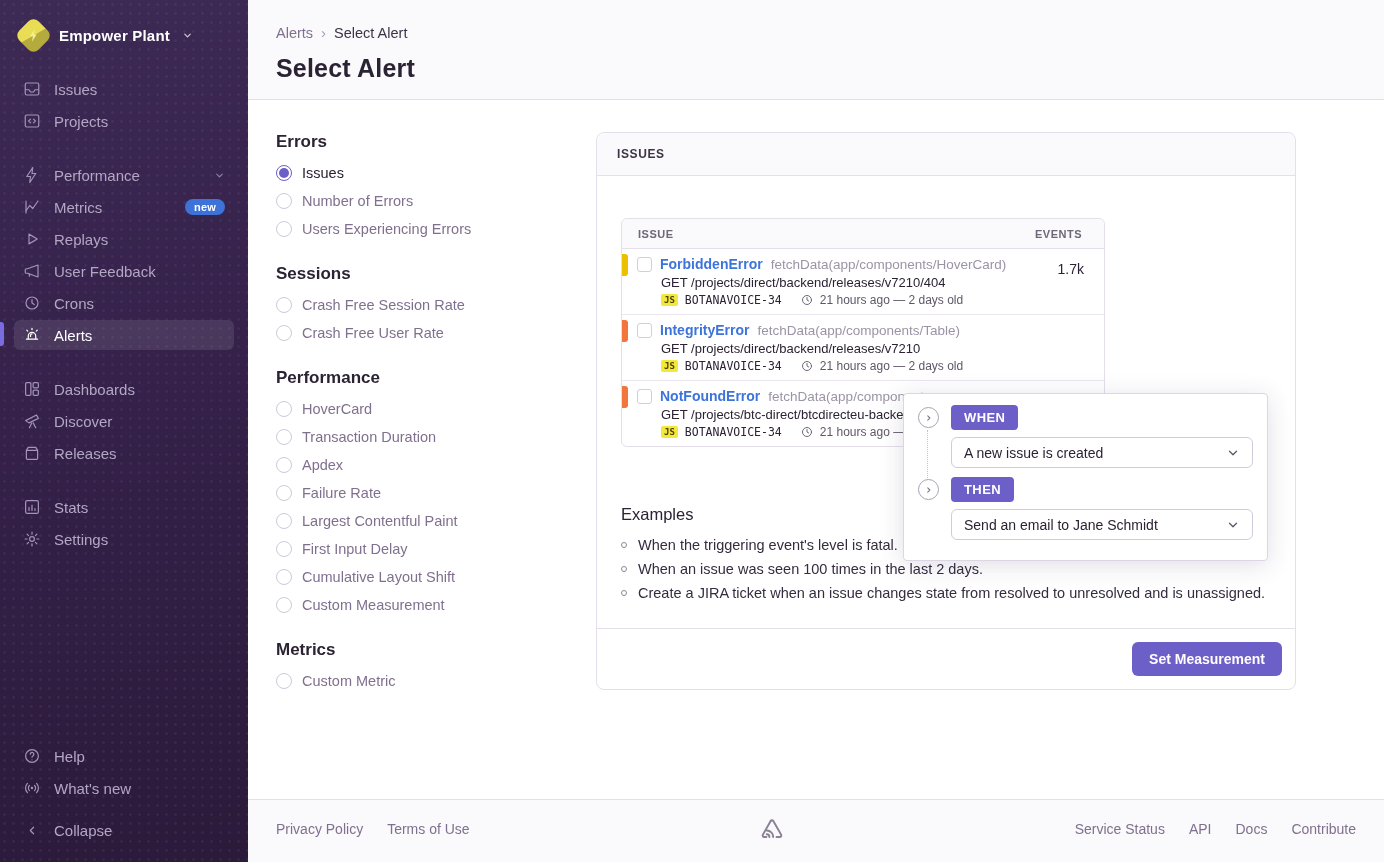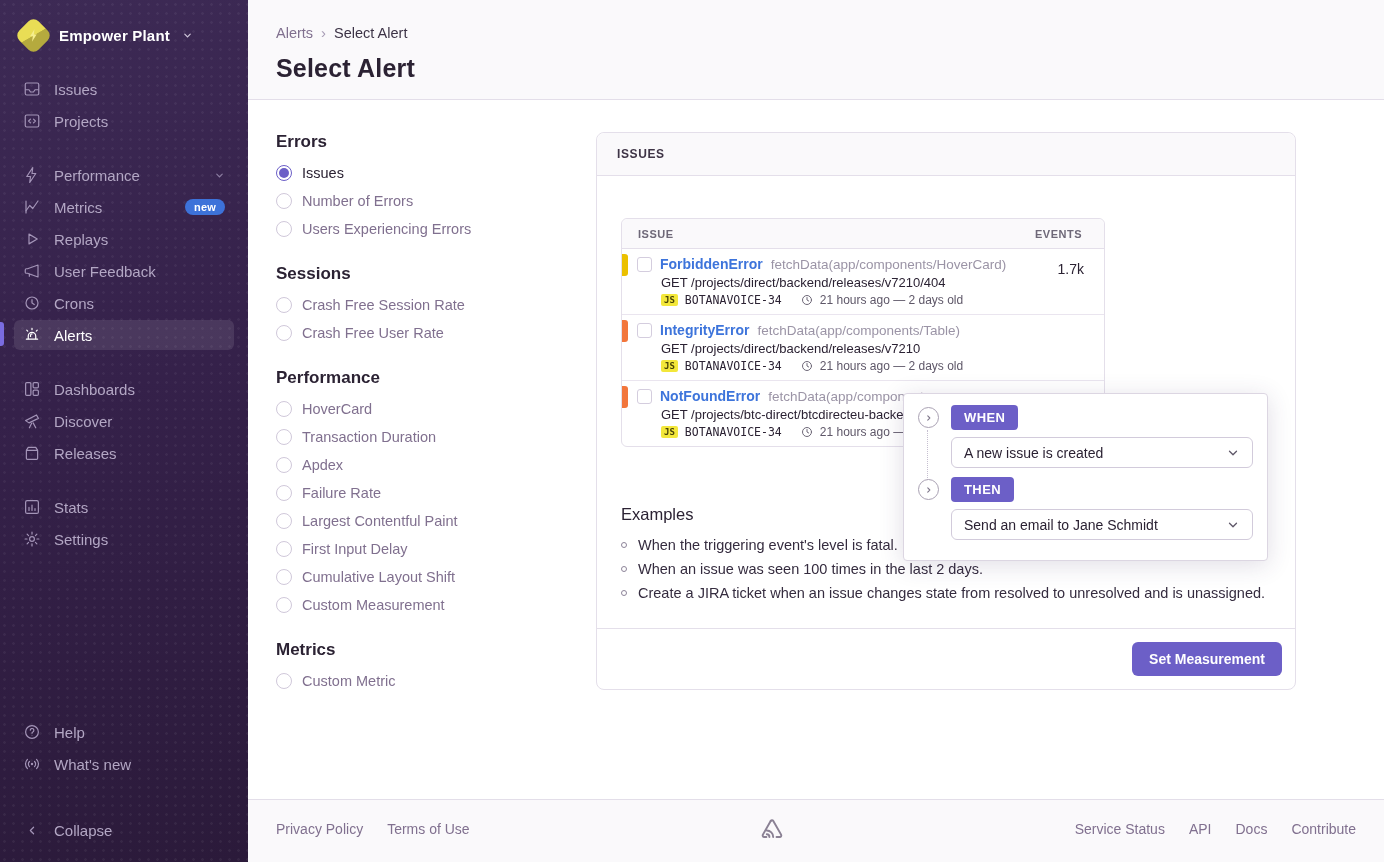--- a/index.html
+++ b/index.html
@@ -32,21 +32,21 @@
   .nav-item .nicon{ display:flex; width:18px; justify-content:center; color:#a495b8; flex-shrink:0;}
   .nav-item.active{ background:rgba(255,255,255,0.10); color:#ffffff;}
   .nav-item.active .nicon{ color:#fff; }
   .nav-item.active::before{ content:""; position:absolute; left:-14px; top:2px; width:4px; height:24px;
     background:#7a6ce0; border-radius:0 3px 3px 0;}
   .nav-gap{ height:22px; }
   .new-badge{ margin-left:auto; background:#3d72d9; color:#fff; font-size:11px; font-weight:bold;
     padding:2px 9px; border-radius:10px; letter-spacing:.2px;}
   .item-chev{ margin-left:auto; color:#8d7fa3; display:flex;}
   .sidebar-spacer{ flex:1; }
-  .collapse-row{ margin-top:36px; }
+  .collapse-row{ margin-top:12px; }
   
   .main{ flex:1; display:flex; flex-direction:column; position:relative; background:#fff;}
   .page-header{ background:#faf9fb; border-bottom:1px solid #e3dee9; padding:24px 28px 16px;}
   .breadcrumb{ display:flex; align-items:center; gap:8px; font-size:14.5px; color:#80708f;}
   .breadcrumb .crumb-current{ color:#3c3346; }
   .breadcrumb .sep{ color:#a79cb5; font-size:15px;}
   .page-title{ margin-top:13px; font-size:25px; font-weight:bold; color:#2b2233; letter-spacing:.2px;}
   .content{ flex:1; display:flex; padding:32px 28px 0; }
   
   .type-col{ width:320px; flex-shrink:0; }

